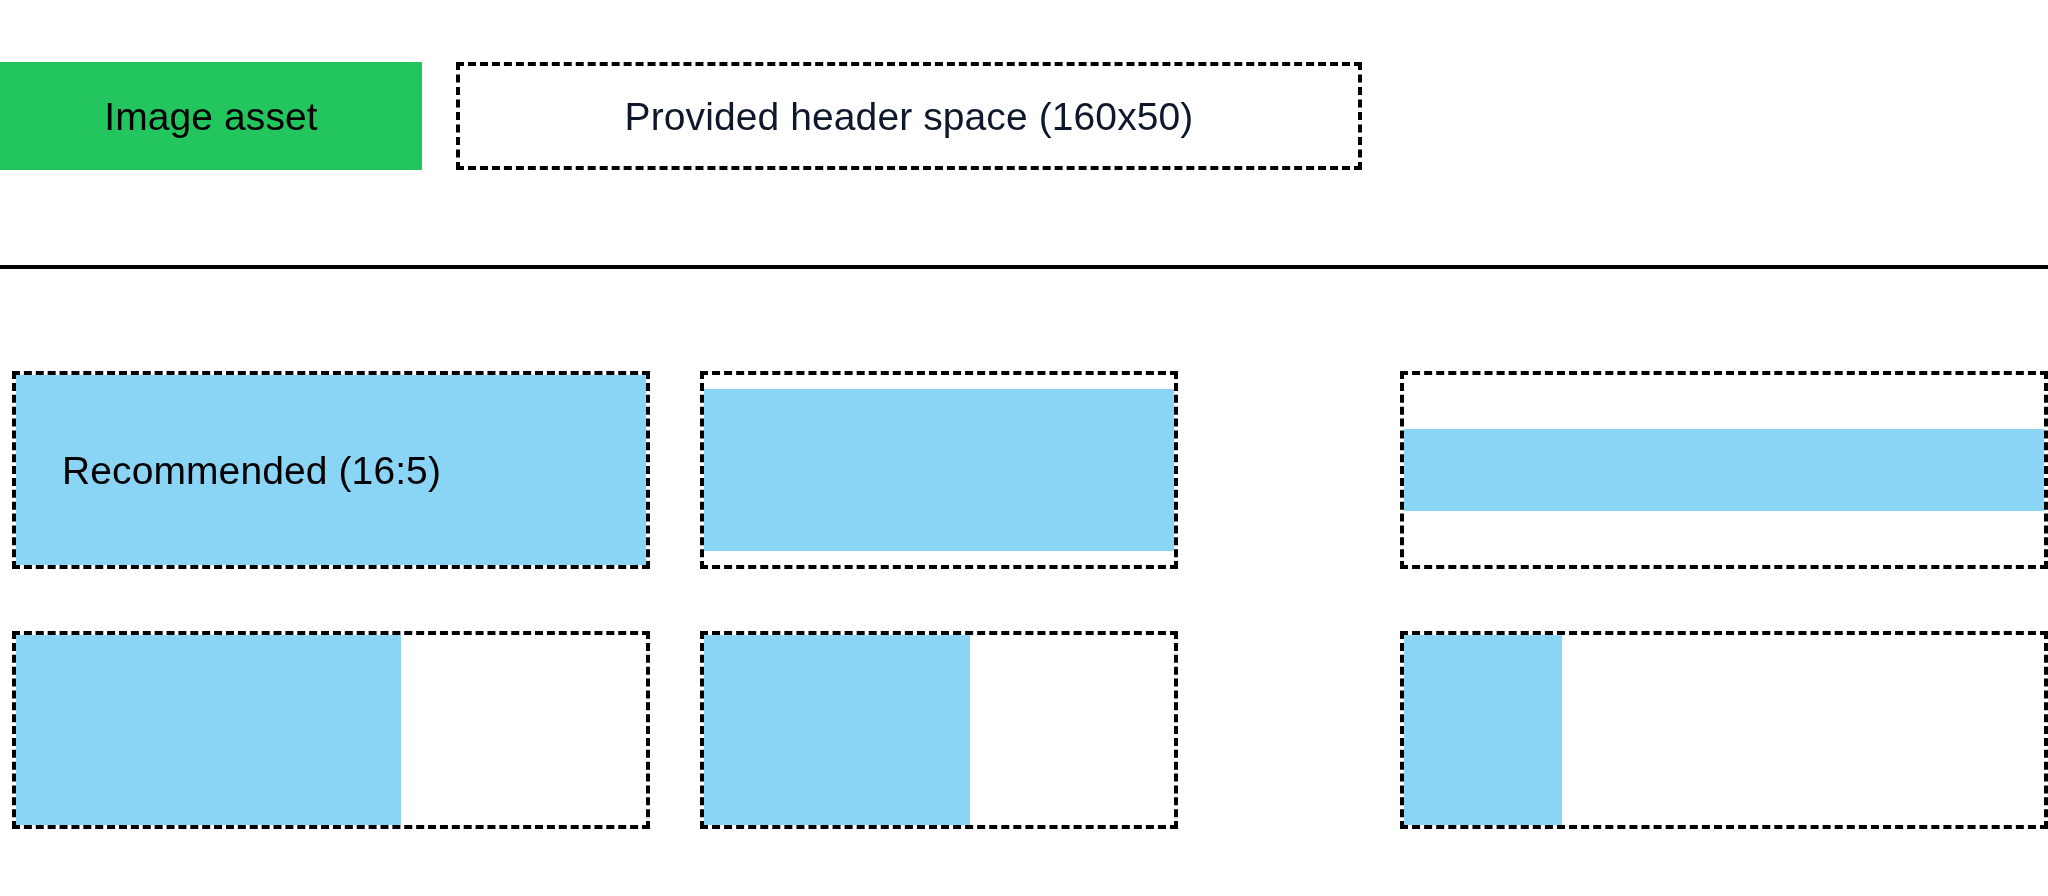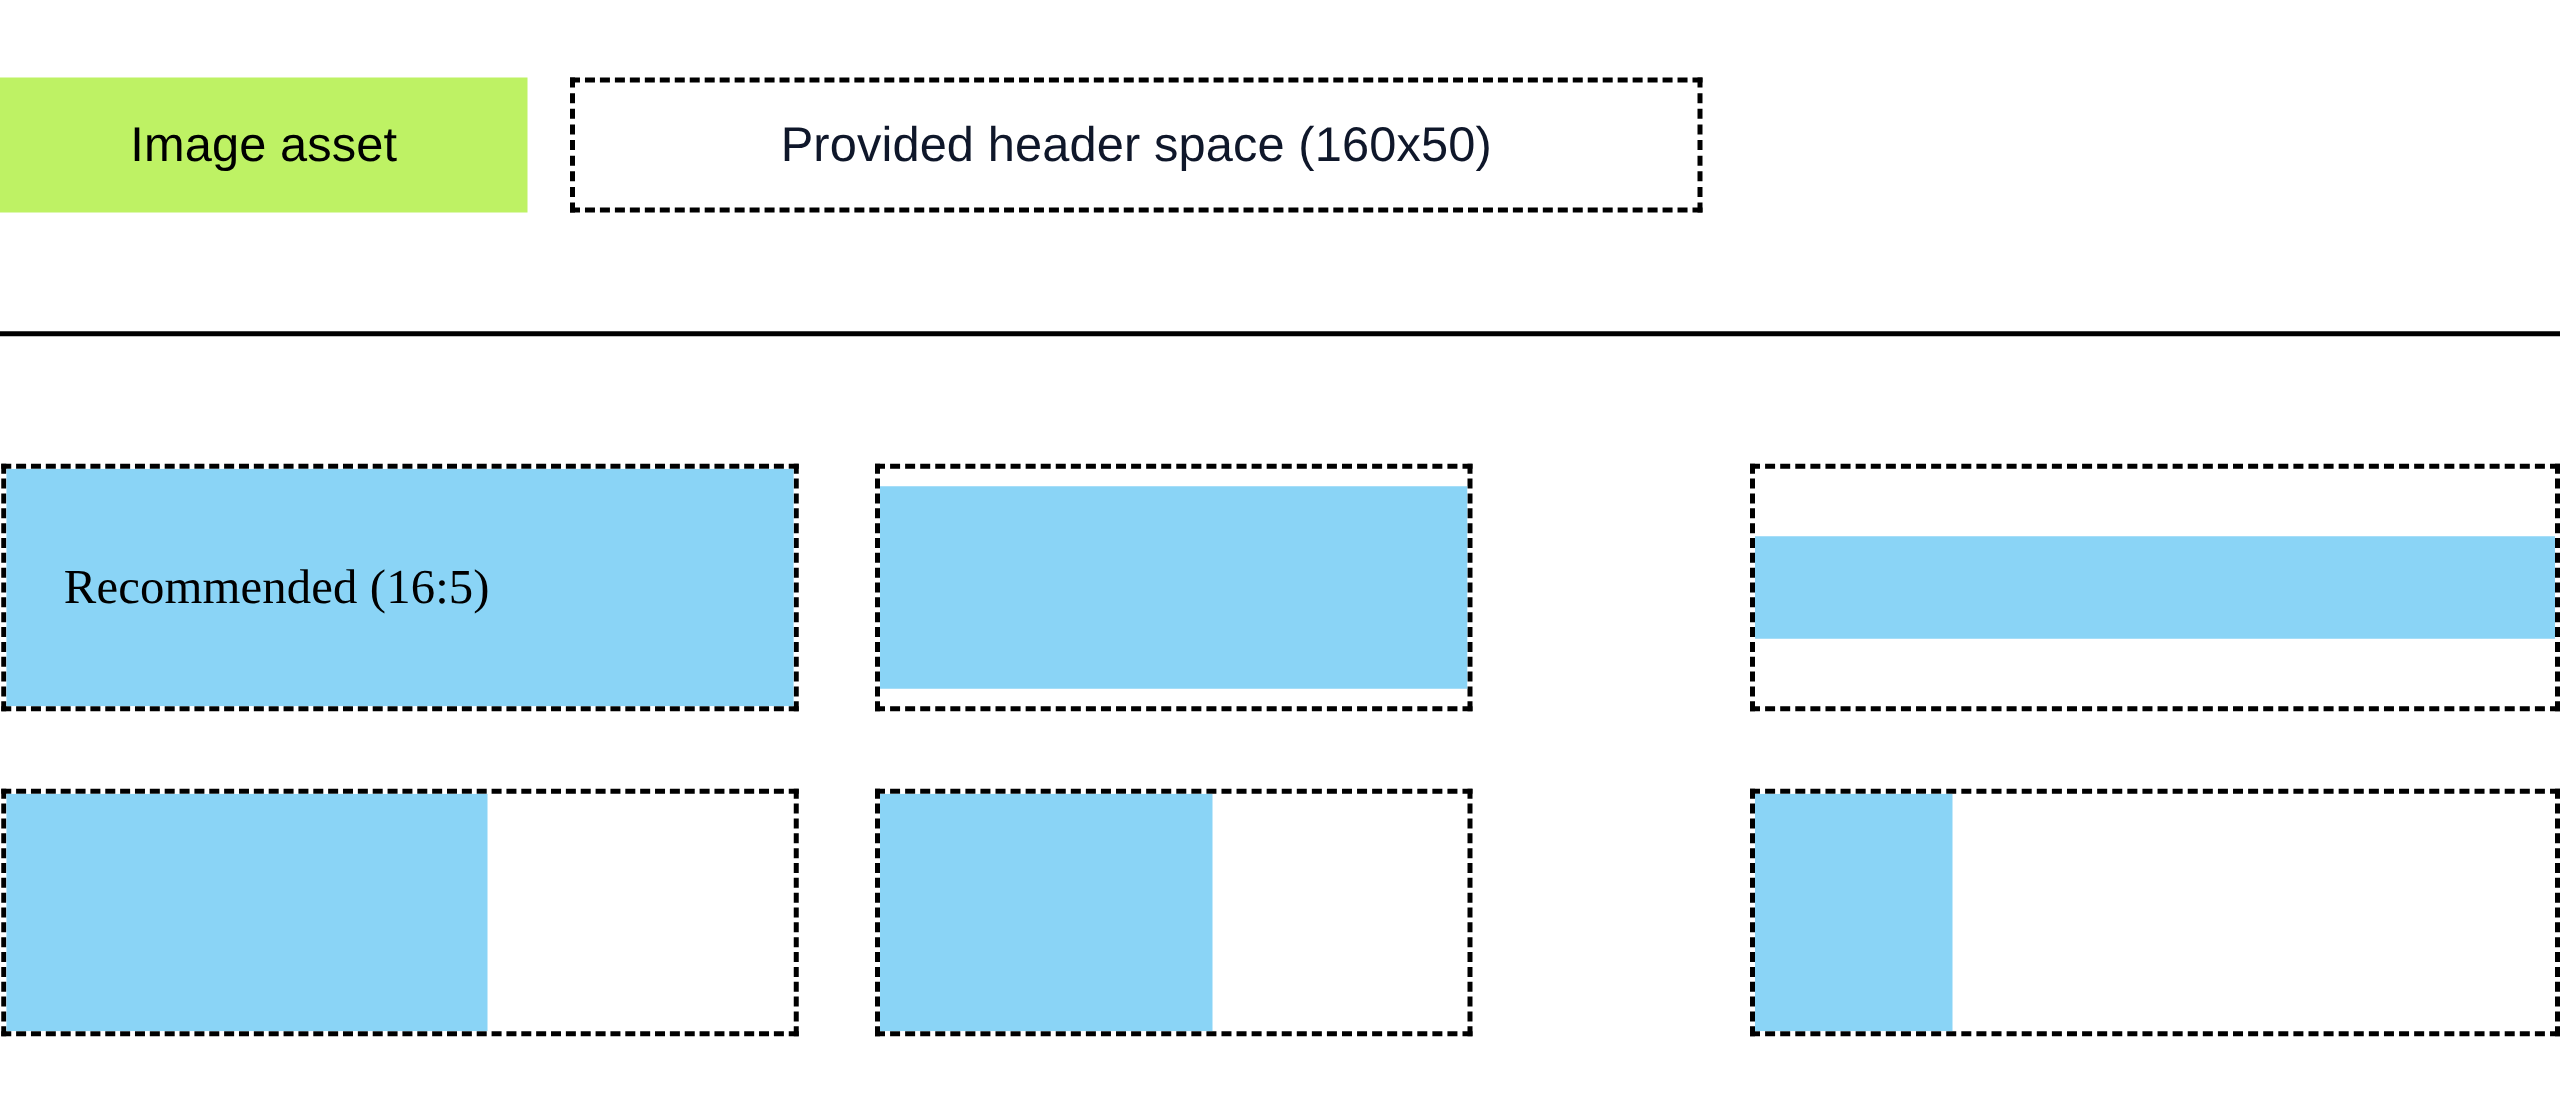--- a/index.html
+++ b/index.html
@@ -29,21 +29,21 @@
     width: 2048px;
     height: 108px;
   }
 
   .legend-swatch {
     position: absolute;
     left: 0;
     top: 0;
     width: 422px;
     height: 108px;
-    background: #bef264;
+    background: #22c55e;
     display: flex;
     align-items: center;
     justify-content: center;
     box-sizing: border-box;
   }
 
   .legend-swatch-label {
     font-size: 39px;
     line-height: 1;
     letter-spacing: 0.1px;
@@ -117,21 +117,21 @@
     white-space: nowrap;
     z-index: 2;
   }
 
   
   .r1 { top: 0; height: 198px; }
   
   .r2 { top: 260px; height: 198px; }
 
   
-  .c1 { left: 1px;    width: 638px; font-family: Liberation Serif, serif; }
+  .c1 { left: 12px;    width: 638px; }
   .c2 { left: 700px;  width: 478px; }
   .c3 { left: 1400px; width: 648px; }
 
   
   .fill-r1c1 { left: 0; top: 0; right: 0; bottom: 0; }
   .fill-r1c2 { left: 0; right: 0; top: 14px; bottom: 14px; }
   .fill-r1c3 { left: 0; right: 0; top: 54px; bottom: 54px; }
 
   
   .fill-r2c1 { left: 0; top: 0; bottom: 0; width: 385px; }

